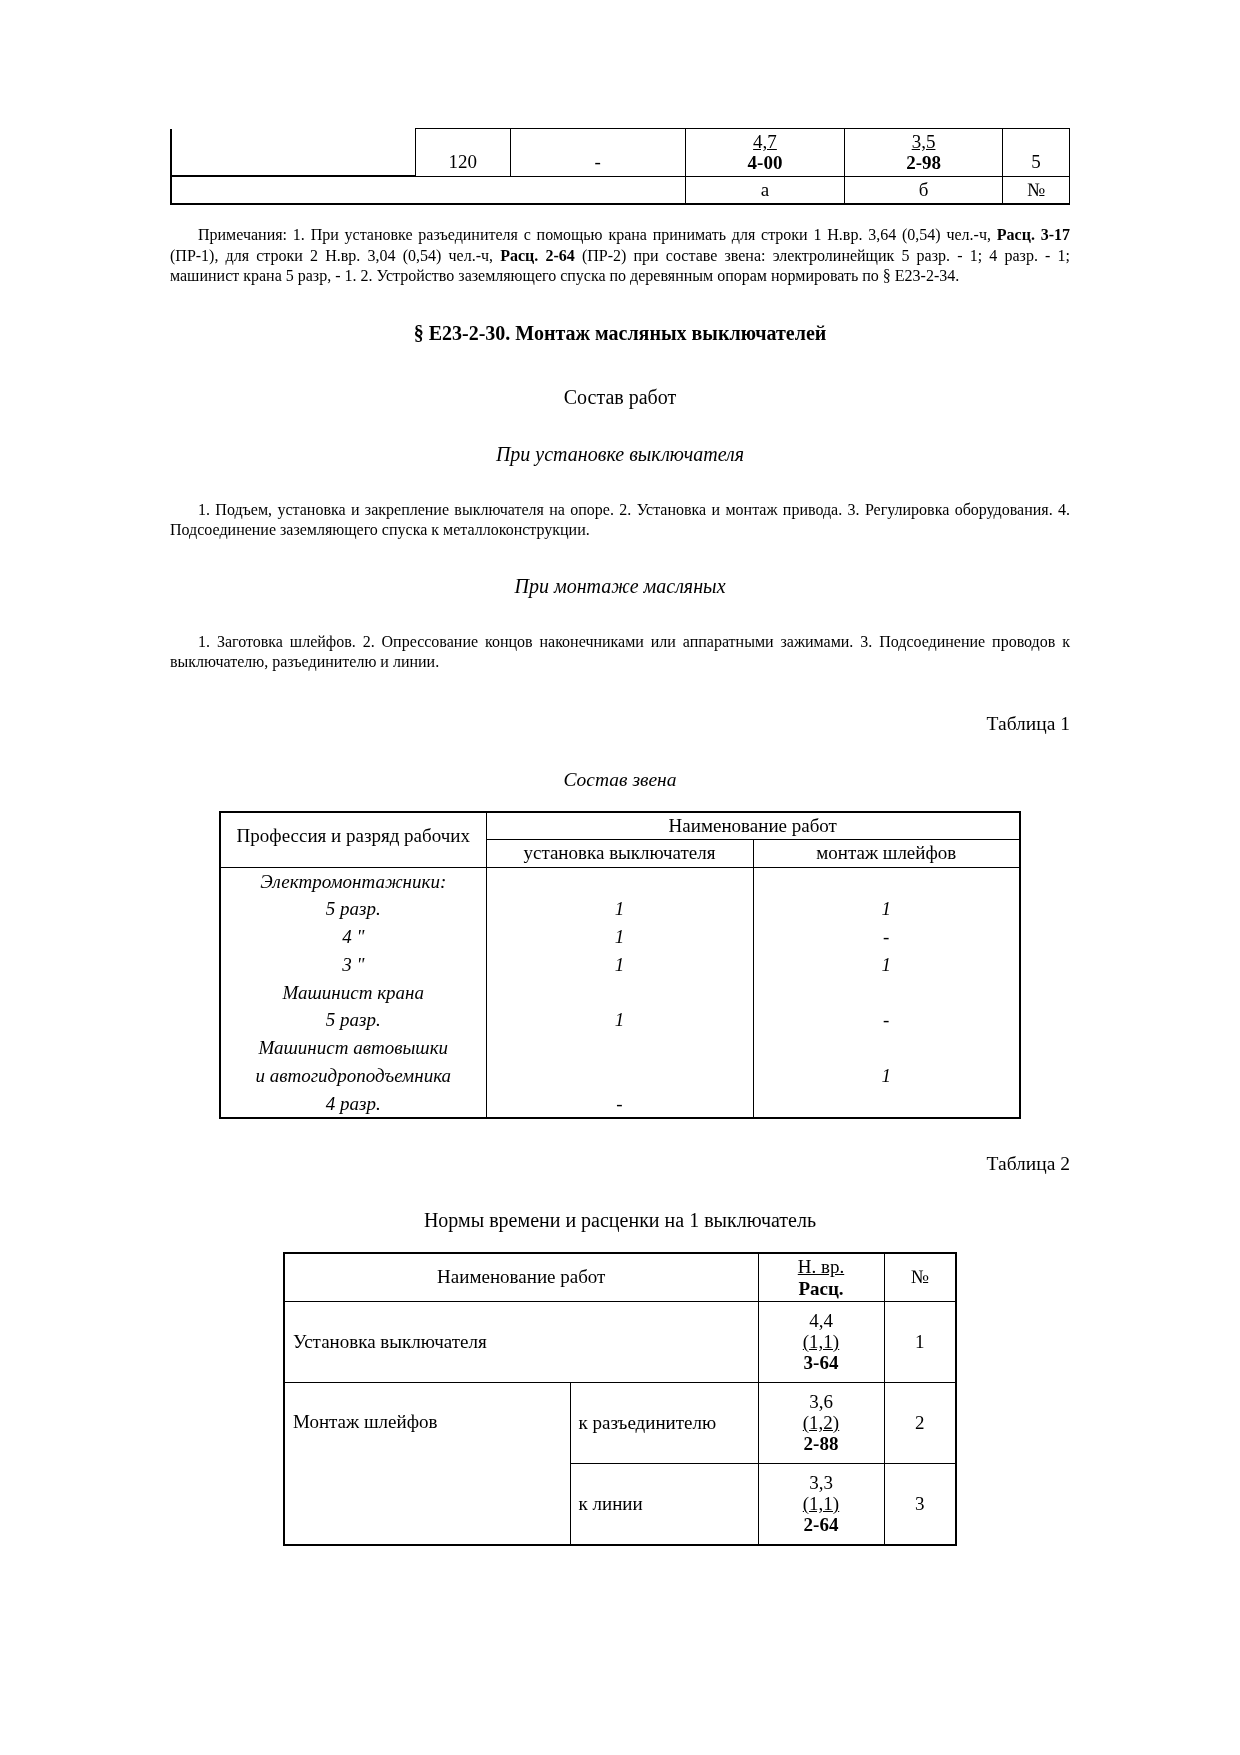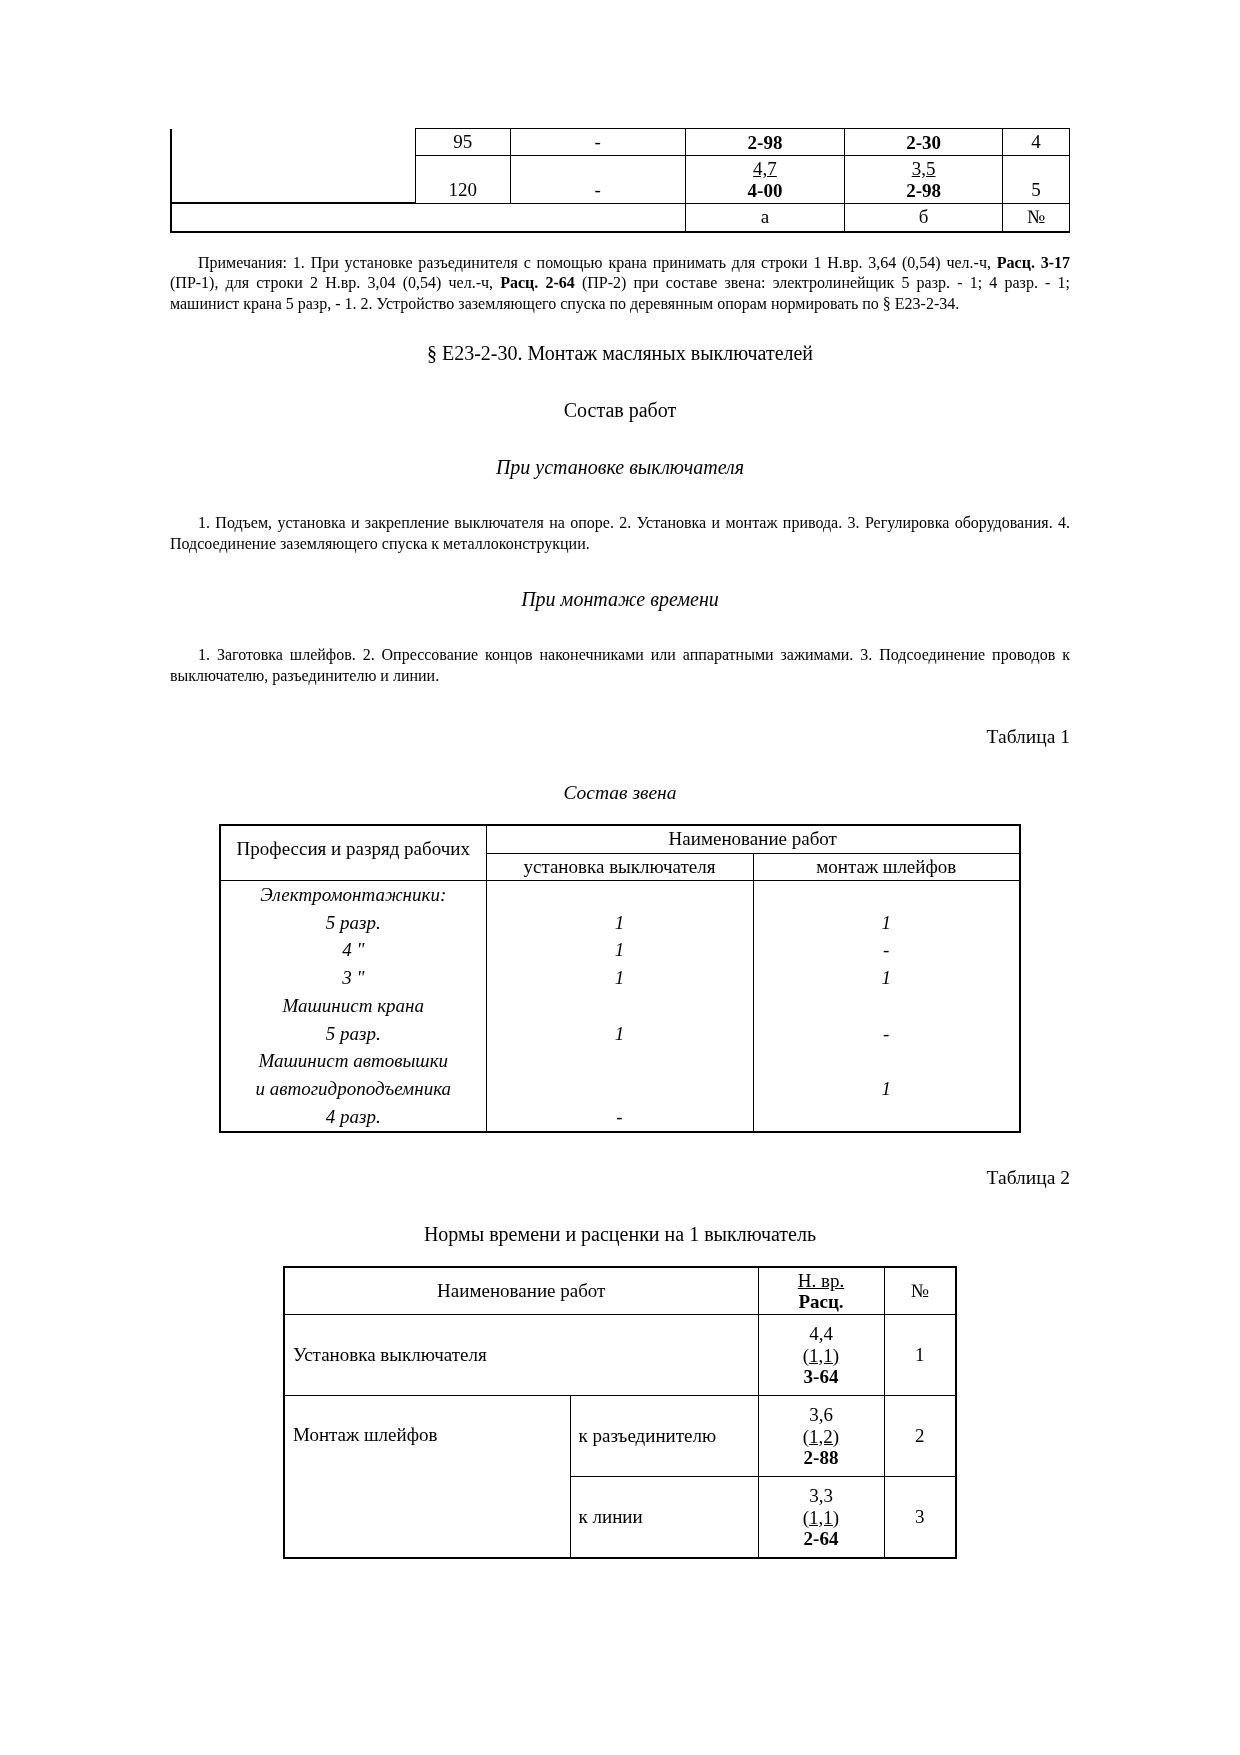--- a/index.html
+++ b/index.html
@@ -75,23 +75,23 @@
     line-height: 1.28;
     text-align: justify;
   }
   p.indent { text-indent: 28px; }
   .spacer-20 { height: 20px; }
   .spacer-28 { height: 28px; }
   .spacer-34 { height: 34px; }
   .spacer-40 { height: 40px; }
 
   h2.sec {
-    margin: 0;
+    margin: 7px;
     font-size: 20px;
-    font-weight: normal;
+    font-weight: bold;
     text-align: center;
   }
   h3.sub {
     margin: 0;
     font-size: 20px;
     font-weight: normal;
     text-align: center;
   }
   .center-ital {
     text-align: center;
@@ -139,36 +139,20 @@
     <colgroup>
       <col style="width:212px">
       <col style="width:82px">
       <col style="width:152px">
       <col style="width:138px">
       <col style="width:137px">
       <col style="width:58px">
     </colgroup>
     <tbody>
       <tr>
-        <td class="blank-left">&nbsp;</td>
-        <td class="c">95</td>
-        <td class="c">-</td>
-        <td class="c b">
-          <div class="stack">
-            <div>2-98</div>
-          </div>
-        </td>
-        <td class="c b">
-          <div class="stack">
-            <div>2-30</div>
-          </div>
-        </td>
-        <td class="c">4</td>
-      </tr>
-      <tr>
         <td class="blank-left-last">&nbsp;</td>
         <td class="c" style="vertical-align:bottom">120</td>
         <td class="c" style="vertical-align:bottom">-</td>
         <td class="c">
           <div class="stack">
             <div><span class="u">4,7</span></div>
             <div class="b">4-00</div>
           </div>
         </td>
         <td class="c">
@@ -203,21 +187,21 @@
   <div class="spacer-34"></div>
 
   <div class="center-ital">При установке выключателя</div>
 
   <div class="spacer-34"></div>
 
   <p class="indent">1. Подъем, установка и закрепление выключателя на опоре. 2. Установка и монтаж привода. 3. Регулировка оборудования. 4. Подсоединение заземляющего спуска к металлоконструкции.</p>
 
   <div class="spacer-34"></div>
 
-  <div class="center-ital">При монтаже времени</div>
+  <div class="center-ital">При монтаже масляных</div>
 
   <div class="spacer-34"></div>
 
   <p class="indent">1. Заготовка шлейфов. 2. Опрессование концов наконечниками или аппаратными зажимами. 3. Подсоединение проводов к выключателю, разъединителю и линии.</p>
 
   <div class="spacer-40"></div>
 
   <div class="tbl-caption">Таблица 1</div>
 
   <div class="spacer-34"></div>

